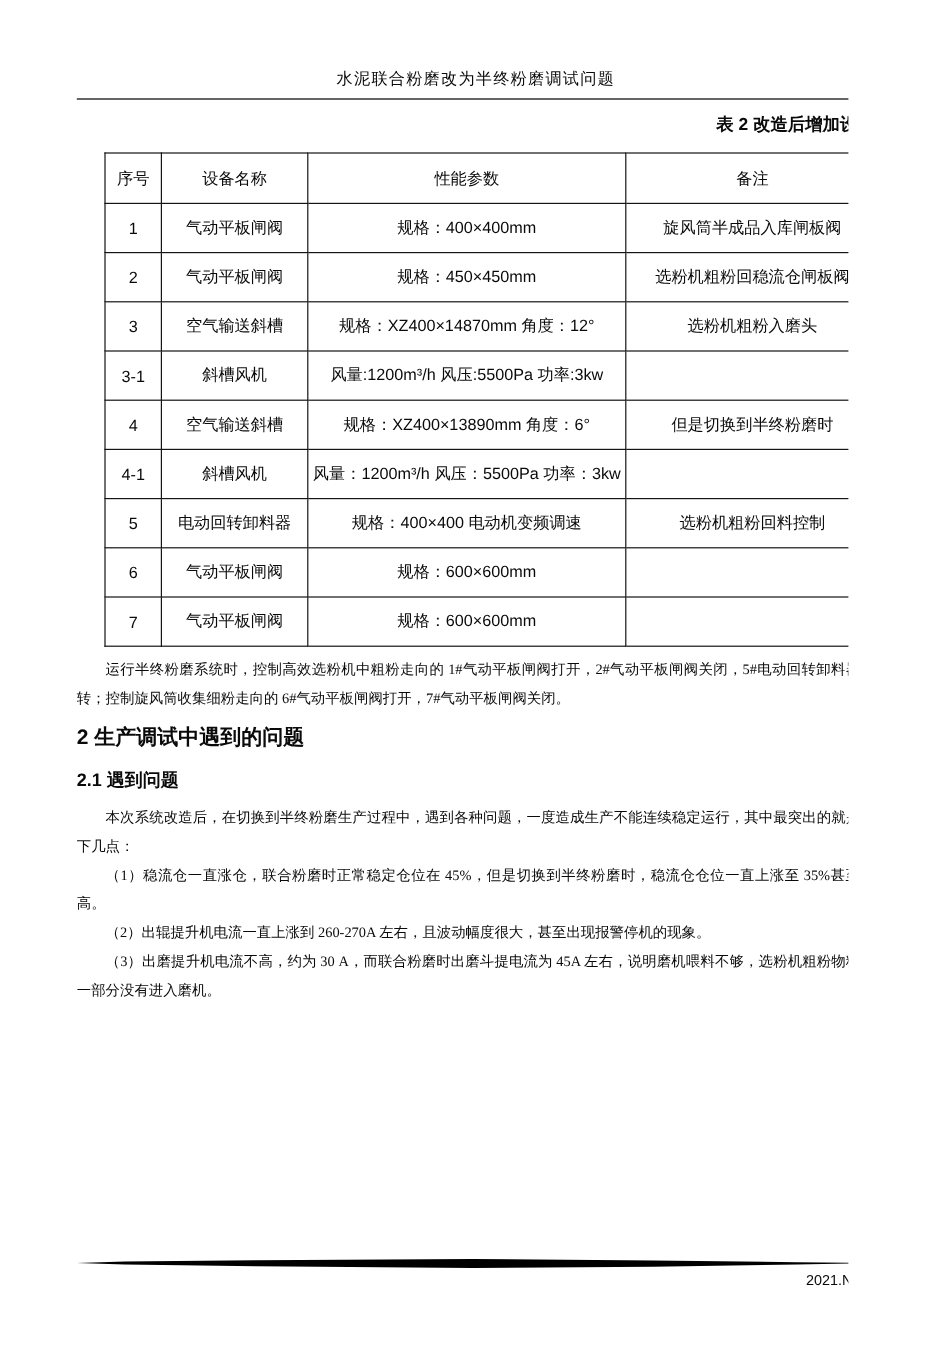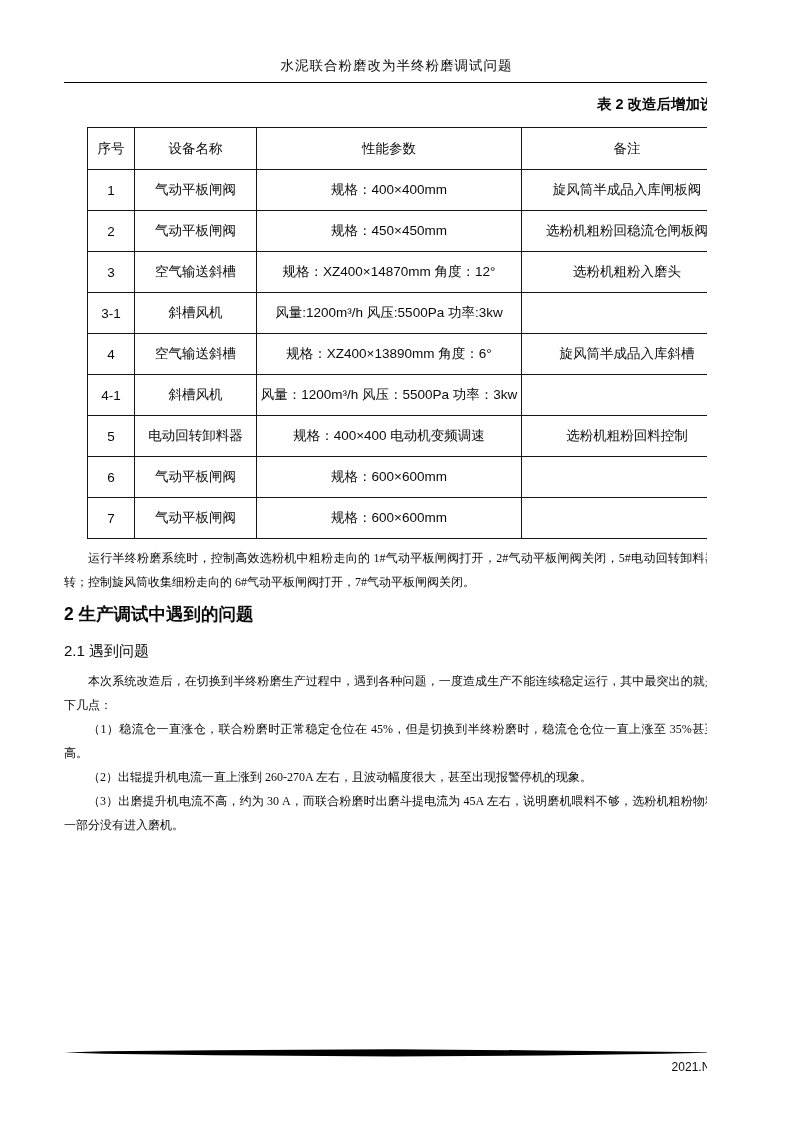--- a/index.html
+++ b/index.html
@@ -69,21 +69,21 @@
   .section-heading {
     margin: 5px 0 0 0;
     font-family: "Liberation Sans", "DejaVu Sans", sans-serif;
     font-weight: bold;
     font-size: 17.5px;
     line-height: 30px;
   }
   .subsection-heading {
     margin: 8px 0 0 0;
     font-family: "Liberation Sans", "DejaVu Sans", sans-serif;
-    font-weight: normal;
+    font-weight: bold;
     font-size: 15px;
     line-height: 28px;
   }
   .intro-para { margin-top: 4px; }
   .footer {
     position: absolute;
     left: 64px;
     bottom: 0;
     width: 665px;
     height: 74px;
@@ -155,21 +155,21 @@
         <tr>
           <td>3-1</td>
           <td>斜槽风机</td>
           <td>风量:1200m³/h  风压:5500Pa 功率:3kw</td>
           <td></td>
         </tr>
         <tr>
           <td>4</td>
           <td>空气输送斜槽</td>
           <td>规格：XZ400×13890mm 角度：6°</td>
-          <td>旋风筒半成品入库斜槽</td>
+          <td>但是切换到半终粉磨时</td>
         </tr>
         <tr>
           <td>4-1</td>
           <td>斜槽风机</td>
           <td>风量：1200m³/h 风压：5500Pa 功率：3kw</td>
           <td></td>
         </tr>
         <tr>
           <td>5</td>
           <td>电动回转卸料器</td>

